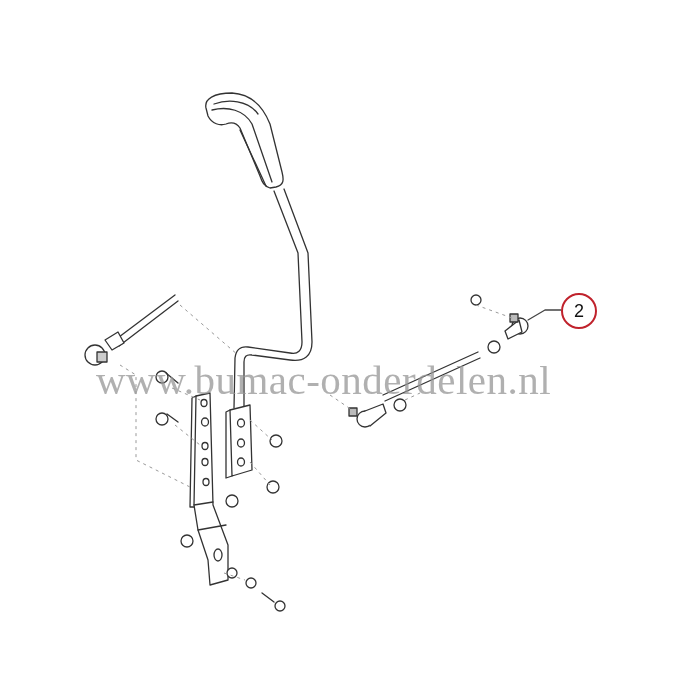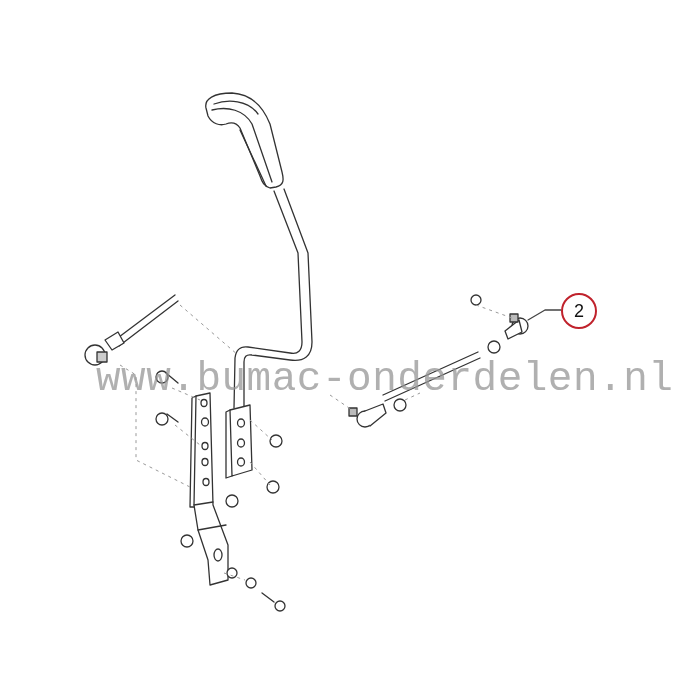--- a/index.html
+++ b/index.html
@@ -1,20 +1,20 @@
 <!DOCTYPE html>
 <html><head>
   <meta charset="utf-8">
   <style>
     html, body { margin: 0; padding: 0; background: #ffffff; }
     body { width: 700px; height: 700px; position: relative; overflow: hidden; font-family: "Liberation Sans", sans-serif; }
     #diagram { position: absolute; left: 0; top: 0; width: 700px; height: 700px; }
     .watermark {
       position: absolute; left: 96px; top: 356px;
-      font-family: Liberation Mono, monospace;
+      font-family: Liberation Serif, serif;
       font-size: 41px; letter-spacing: 0.5px; color: rgba(150,150,150,0.75);
       white-space: nowrap; pointer-events: none;
     }
     .callout {
       position: absolute; left: 561px; top: 293px; width: 36px; height: 36px;
       border: 2px solid #c0222c; border-radius: 50%; box-sizing: border-box;
       display: flex; align-items: center; justify-content: center;
       font-family: "Liberation Sans", sans-serif; font-size: 18px; color: #111; background: #fff;
     }
   </style>

